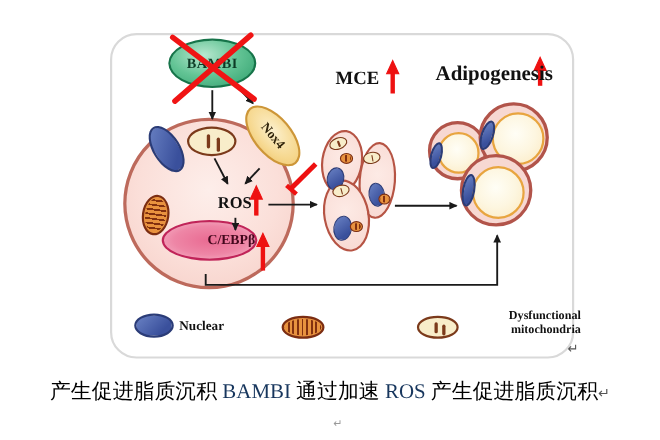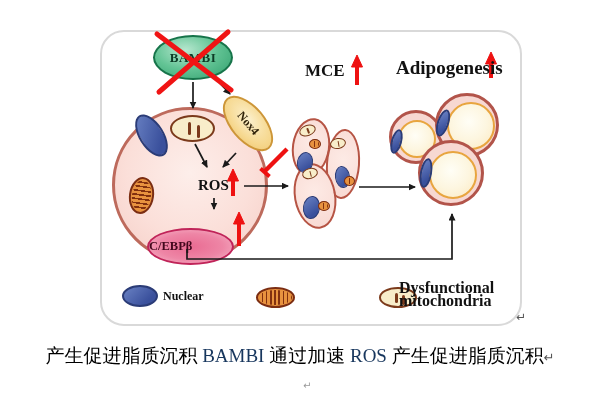--- a/index.html
+++ b/index.html
@@ -27,39 +27,39 @@
   .bambi{left:153px;top:35px;width:80px;height:45px;border:2.5px solid #17744a;
          background:radial-gradient(ellipse at 40% 32%,#b7e7cf 0%,#63c495 48%,#2f9e6c 100%);
          display:flex;align-items:center;justify-content:center;}
   .bambi .lbl{font-size:13px;color:#0d3b26;letter-spacing:.5px;}
 
   .nox4{left:215px;top:106px;width:66px;height:35px;border:2.5px solid #cd9638;
         background:radial-gradient(ellipse at 45% 40%,#fcf0cd 0%,#f6d88f 60%,#eec36a 100%);
         transform:rotate(50deg);display:flex;align-items:center;justify-content:center;}
   .nox4 .lbl{font-size:12px;color:#30230a;}
 
-  .cebpb{left:147px;top:228px;width:87px;height:37px;border:2.5px solid #c02459;
+  .cebpb{left:147px;top:200px;width:87px;height:37px;border:2.5px solid #c02459;
          background:radial-gradient(ellipse at 50% 50%,#e96b92 0%,#ee86a6 55%,#f7b9cb 100%);
-         display:flex;align-items:center;justify-content:flex-start;}
+         display:flex;align-items:center;justify-content:flex-end;}
   .cebpb .lbl{font-size:12.5px;color:#43081d;}
 
   .smallcell{border:2px solid #b65444;
      background:radial-gradient(circle at 50% 42%,#fdeae5 0%,#f8d8d1 100%);}
 
   .adipo{border:3px solid #b2544a;background:#f7d8d2;}
   .lipid{border:2px solid #e8a53f;
      background:radial-gradient(circle at 45% 40%,#fffef6 0%,#fdf6e0 50%,#fbe9c0 100%);}
 
   .ros-lbl{left:198px;top:177px;font-size:15px;}
   .mce-lbl{left:305px;top:61px;font-size:17px;}
   .adipo-lbl{left:396px;top:57px;font-size:19px;}
 
   .legend-lbl1{left:163px;top:289px;font-size:12px;}
   .legend-lbl2{left:300px;top:281px;font-size:11px;width:72px;line-height:13px;white-space:normal;}
-  .legend-lbl3{left:399px;top:281px;font-size:16px;width:92px;line-height:13px;white-space:normal;}
+  .legend-lbl3{left:436px;top:281px;font-size:11px;width:92px;line-height:13px;white-space:normal;text-align:right;}
 
   .retmark{font-family:"DejaVu Sans",sans-serif;color:#555;}
   .caption{left:0;top:343px;width:600px;text-align:center;font-size:19px;color:#000;
            font-family:"Liberation Serif",serif;}
   .caption .gene{color:#17365d;}
   svg.overlay{position:absolute;left:0;top:0;pointer-events:none;}
 </style>
 </head>
 <body>
 

